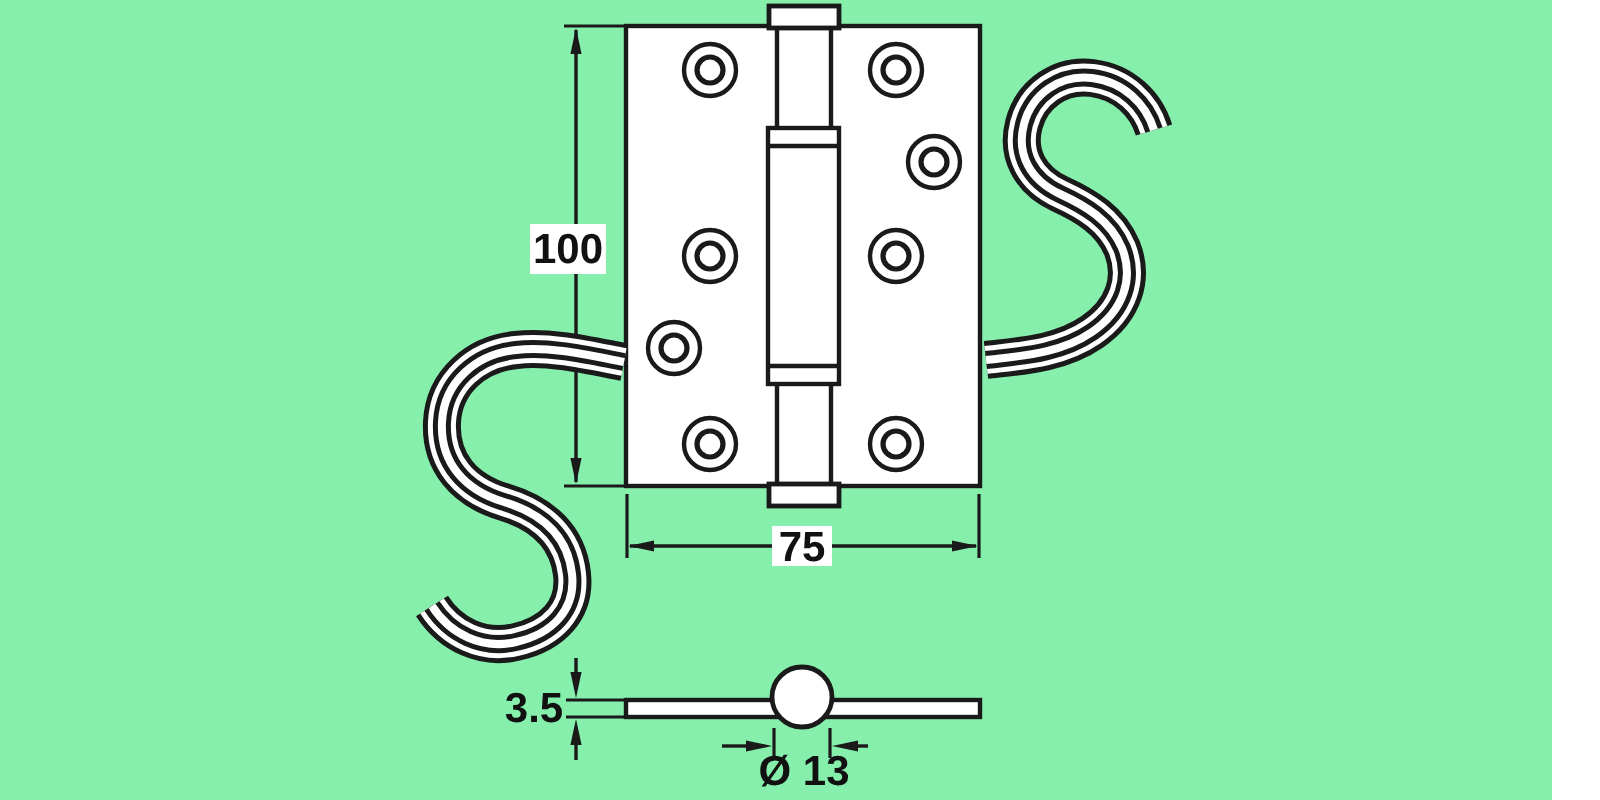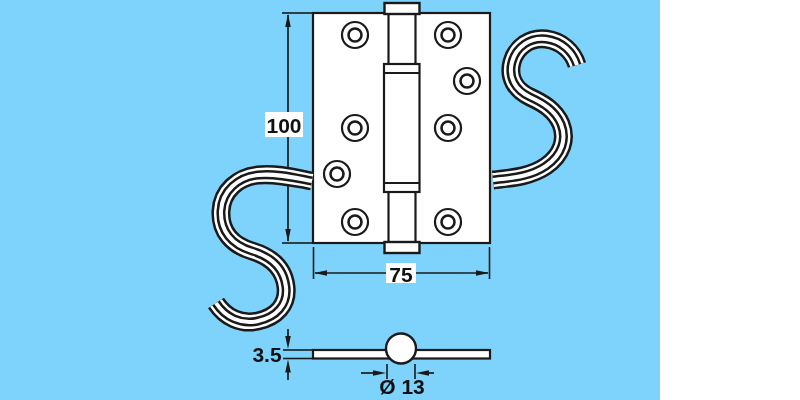--- a/index.html
+++ b/index.html
@@ -6,23 +6,23 @@
     margin: 0;
     padding: 0;
     width: 800px;
     height: 400px;
     background: #ffffff;
     overflow: hidden;
     font-family: "Liberation Sans", sans-serif;
   }
   .stage {
     position: relative;
-    width: 660px;
+    width: 776px;
     height: 400px;
-    background: #7dd3fc;
+    background: #86efac;
   }
   svg { display: block; }
 
   
   .obj   { fill: #ffffff; stroke: #1a1a1a; stroke-width: 2.2; }
   .obj-line { fill: none; stroke: #1a1a1a; stroke-width: 2.2; }
   .hole-outer { fill: #ffffff; stroke: #1a1a1a; stroke-width: 2.2; }
   .hole-inner { fill: #ffffff; stroke: #1a1a1a; stroke-width: 2.6; }
   .cap   { fill: #ffffff; stroke: #1a1a1a; stroke-width: 2.4; }
 

